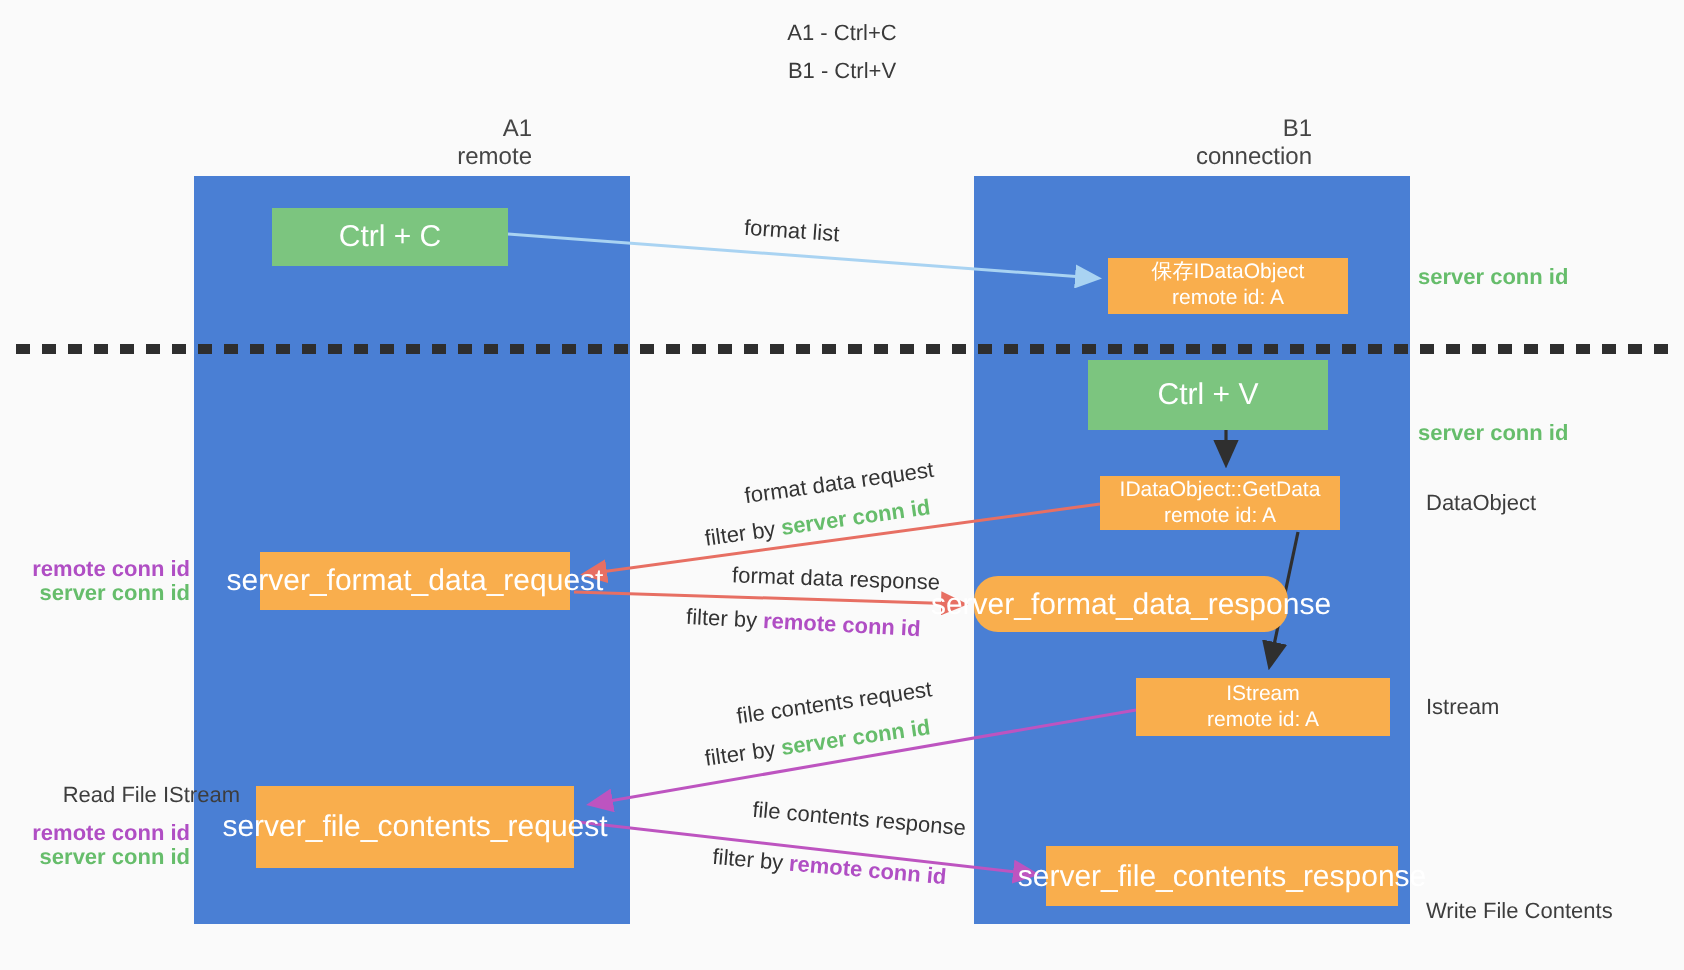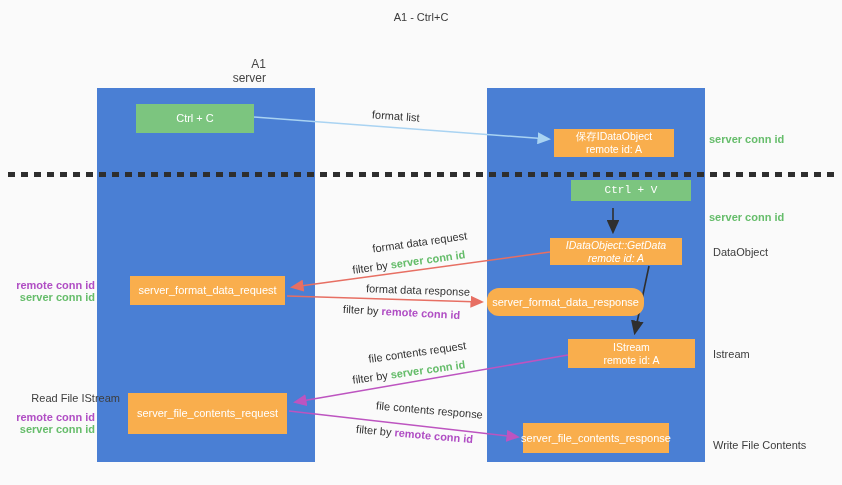--- a/index.html
+++ b/index.html
@@ -15,21 +15,21 @@
     font-size:11px;line-height:19px;color:#3a3a3a;
   }
   .col-header{
     width:120px;text-align:right;font-size:12px;line-height:14px;color:#454545;
   }
   .column{
     background:#4a7fd4;width:218px;top:88px;height:374px;
   }
   .node{
     display:flex;align-items:center;justify-content:center;flex-direction:column;
-    text-align:center;color:#ffffff;font-size:11px;line-height:13px;
+    text-align:center;color:#ffffff;font-size:15px;line-height:13px;
   }
   .green{background:#7cc57f;}
   .orange{background:#f9ae4d;}
   .dashed-sep{
     left:8px;top:172px;width:828px;height:5px;
     background:repeating-linear-gradient(90deg,#2e2e2e 0 7px,rgba(0,0,0,0) 7px 13px);
   }
   .alabel{
     font-size:11px;color:#333333;white-space:nowrap;transform-origin:center;
   }
@@ -41,25 +41,30 @@
   .filter-prefix{margin-right:3px;}
   svg.overlay{position:absolute;left:0;top:0;pointer-events:none;}
 </style>
 </head>
 <body>
 
 <div class="canvas">
 
   <div class="abs title">
     <div>A1 - Ctrl+C</div>
+    <div>B1 - Ctrl+V</div>
   </div>
 
   <div class="abs col-header" style="left:146px;top:57px;">
     <div>A1</div>
-    <div>server</div>
+    <div>remote</div>
+  </div>
+  <div class="abs col-header" style="left:536px;top:57px;">
+    <div>B1</div>
+    <div>connection</div>
   </div>
 
   <div class="abs column" style="left:97px;"></div>
   <div class="abs column" style="left:487px;"></div>
 
   <div class="abs dashed-sep"></div>
 
   <svg class="overlay" width="842" height="485" viewBox="0 0 842 485">
     <defs>
       <marker id="m-blue" markerWidth="9" markerHeight="8" refX="7" refY="4" orient="auto">
@@ -86,25 +91,25 @@
 
   <div class="abs node green" style="left:136px;top:104px;width:118px;height:29px;">
     <span>Ctrl + C</span>
   </div>
 
   <div class="abs node orange" style="left:554px;top:129px;width:120px;height:28px;font-size:10.5px;">
     <span>保存IDataObject</span>
     <span>remote id: A</span>
   </div>
 
-  <div class="abs node green" style="left:571px;top:180px;width:120px;height:21px;font-family:Liberation Mono, monospace;">
+  <div class="abs node green" style="left:544px;top:180px;width:120px;height:35px;">
     <span>Ctrl + V</span>
   </div>
 
-  <div class="abs node orange" style="left:550px;top:238px;width:132px;height:27px;font-size:10.5px;font-style:italic;">
+  <div class="abs node orange" style="left:550px;top:238px;width:120px;height:27px;font-size:10.5px;">
     <span>IDataObject::GetData</span>
     <span>remote id: A</span>
   </div>
 
   <div class="abs node orange" style="left:130px;top:276px;width:155px;height:29px;align-items:center;">
     <span>server_format_data_request</span>
   </div>
 
   <div class="abs node orange" style="left:487px;top:288px;width:157px;height:28px;border-radius:12px;">
     <span>server_format_data_response</span>
@@ -112,21 +117,21 @@
 
   <div class="abs node orange" style="left:568px;top:339px;width:127px;height:29px;font-size:10.5px;">
     <span>IStream</span>
     <span>remote id: A</span>
   </div>
 
   <div class="abs node orange" style="left:128px;top:393px;width:159px;height:41px;">
     <span>server_file_contents_request</span>
   </div>
 
-  <div class="abs node orange" style="left:523px;top:423px;width:146px;height:30px;">
+  <div class="abs node orange" style="left:523px;top:423px;width:176px;height:30px;">
     <span>server_file_contents_response</span>
   </div>
 
   <div class="abs alabel" style="left:372px;top:110px;transform:rotate(4deg);">format list</div>
 
   <div class="abs alabel" style="left:372px;top:236px;transform:rotate(-8deg);">format data request</div>
   <div class="abs alabel" style="left:352px;top:256px;transform:rotate(-8deg);">
     <span class="filter-prefix">filter by</span><span class="bold-green">server conn id</span>
   </div>
 
@@ -142,21 +147,21 @@
 
   <div class="abs alabel" style="left:376px;top:404px;transform:rotate(5deg);">file contents response</div>
   <div class="abs alabel" style="left:356px;top:428px;transform:rotate(5deg);">
     <span class="filter-prefix">filter by</span><span class="bold-purple">remote conn id</span>
   </div>
 
   <div class="abs side-label bold-green" style="left:709px;top:133px;">server conn id</div>
   <div class="abs side-label bold-green" style="left:709px;top:211px;">server conn id</div>
   <div class="abs side-label plain-dark" style="left:713px;top:246px;">DataObject</div>
   <div class="abs side-label plain-dark" style="left:713px;top:348px;">Istream</div>
-  <div class="abs side-label plain-dark" style="left:713px;top:439px;">Write File Contents</div>
+  <div class="abs side-label plain-dark" style="left:713px;top:450px;">Write File Contents</div>
 
   <div class="abs side-label right-align" style="left:10px;top:279px;width:85px;">
     <div class="bold-purple">remote conn id</div>
     <div class="bold-green">server conn id</div>
   </div>
 
   <div class="abs side-label plain-dark right-align" style="left:8px;top:392px;width:112px;">Read File IStream</div>
   <div class="abs side-label right-align" style="left:10px;top:411px;width:85px;">
     <div class="bold-purple">remote conn id</div>
     <div class="bold-green">server conn id</div>

